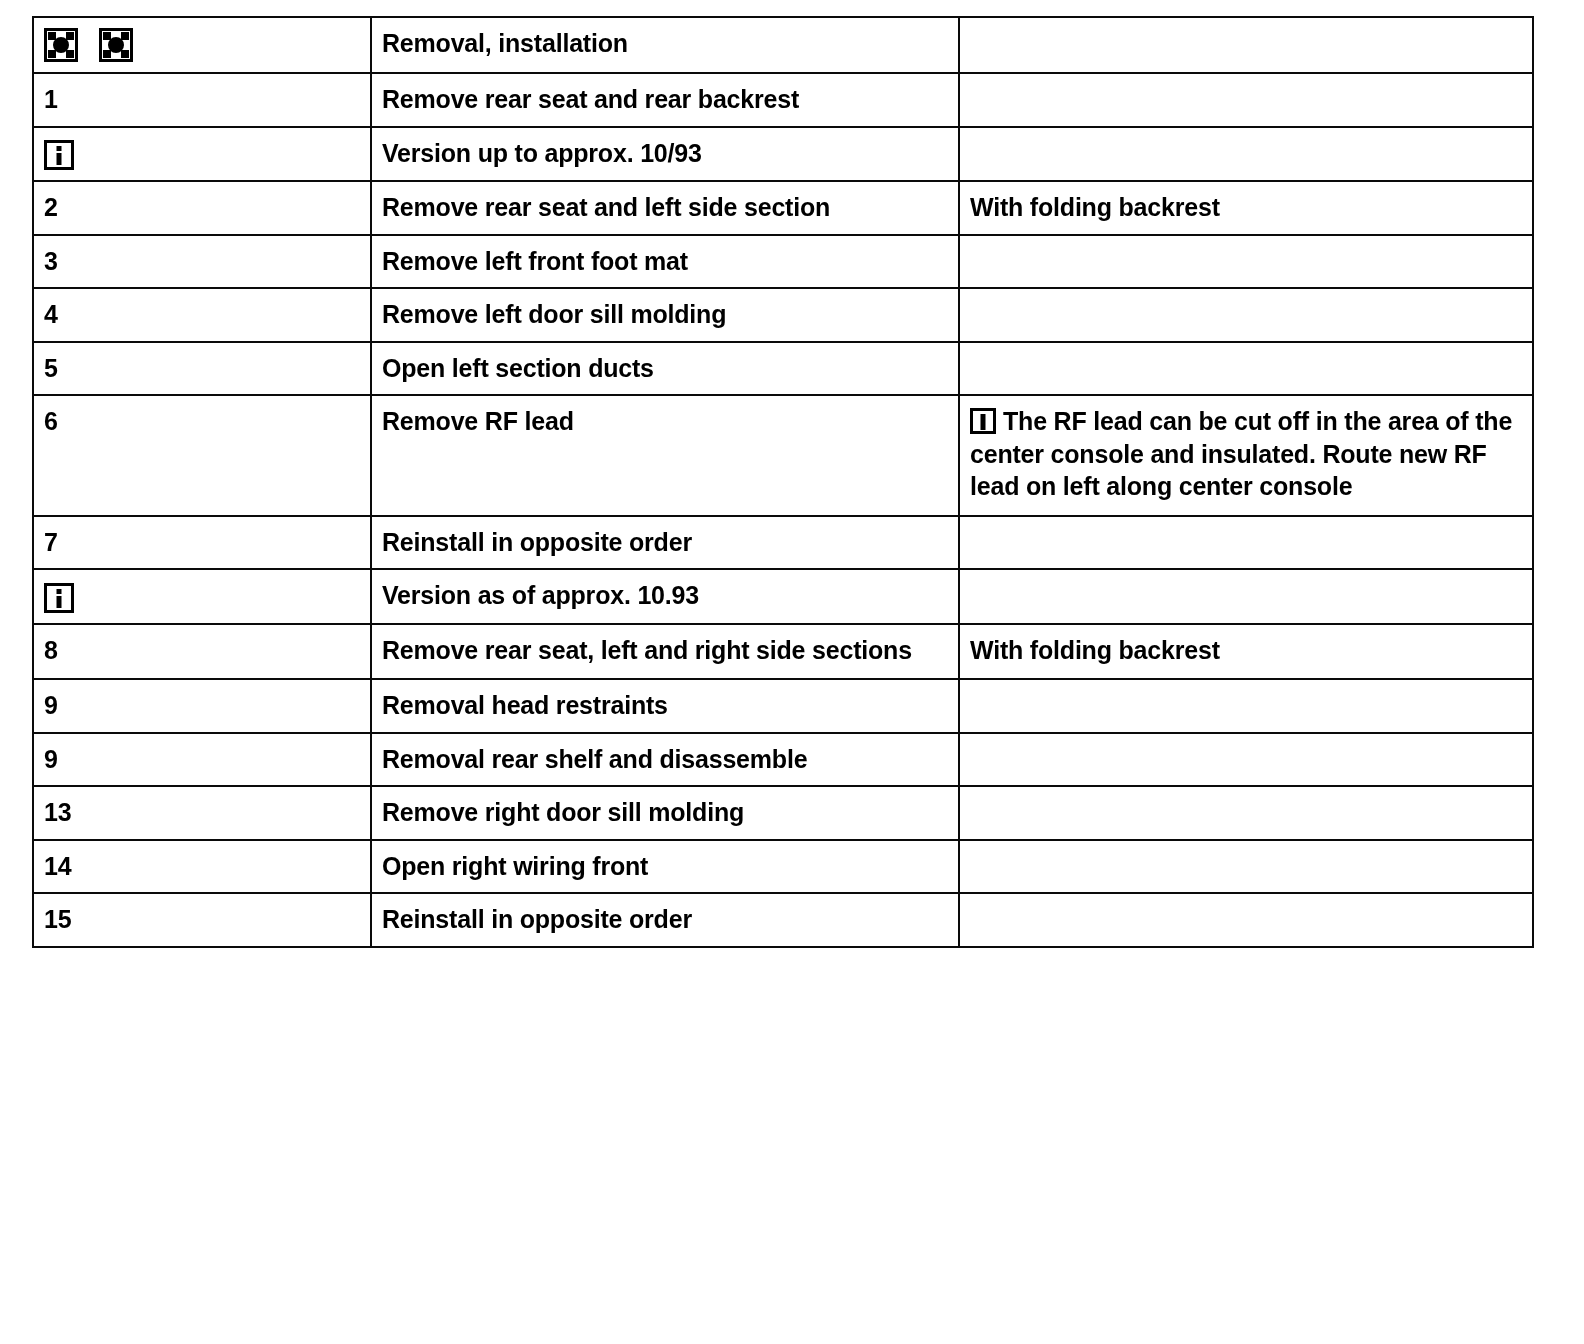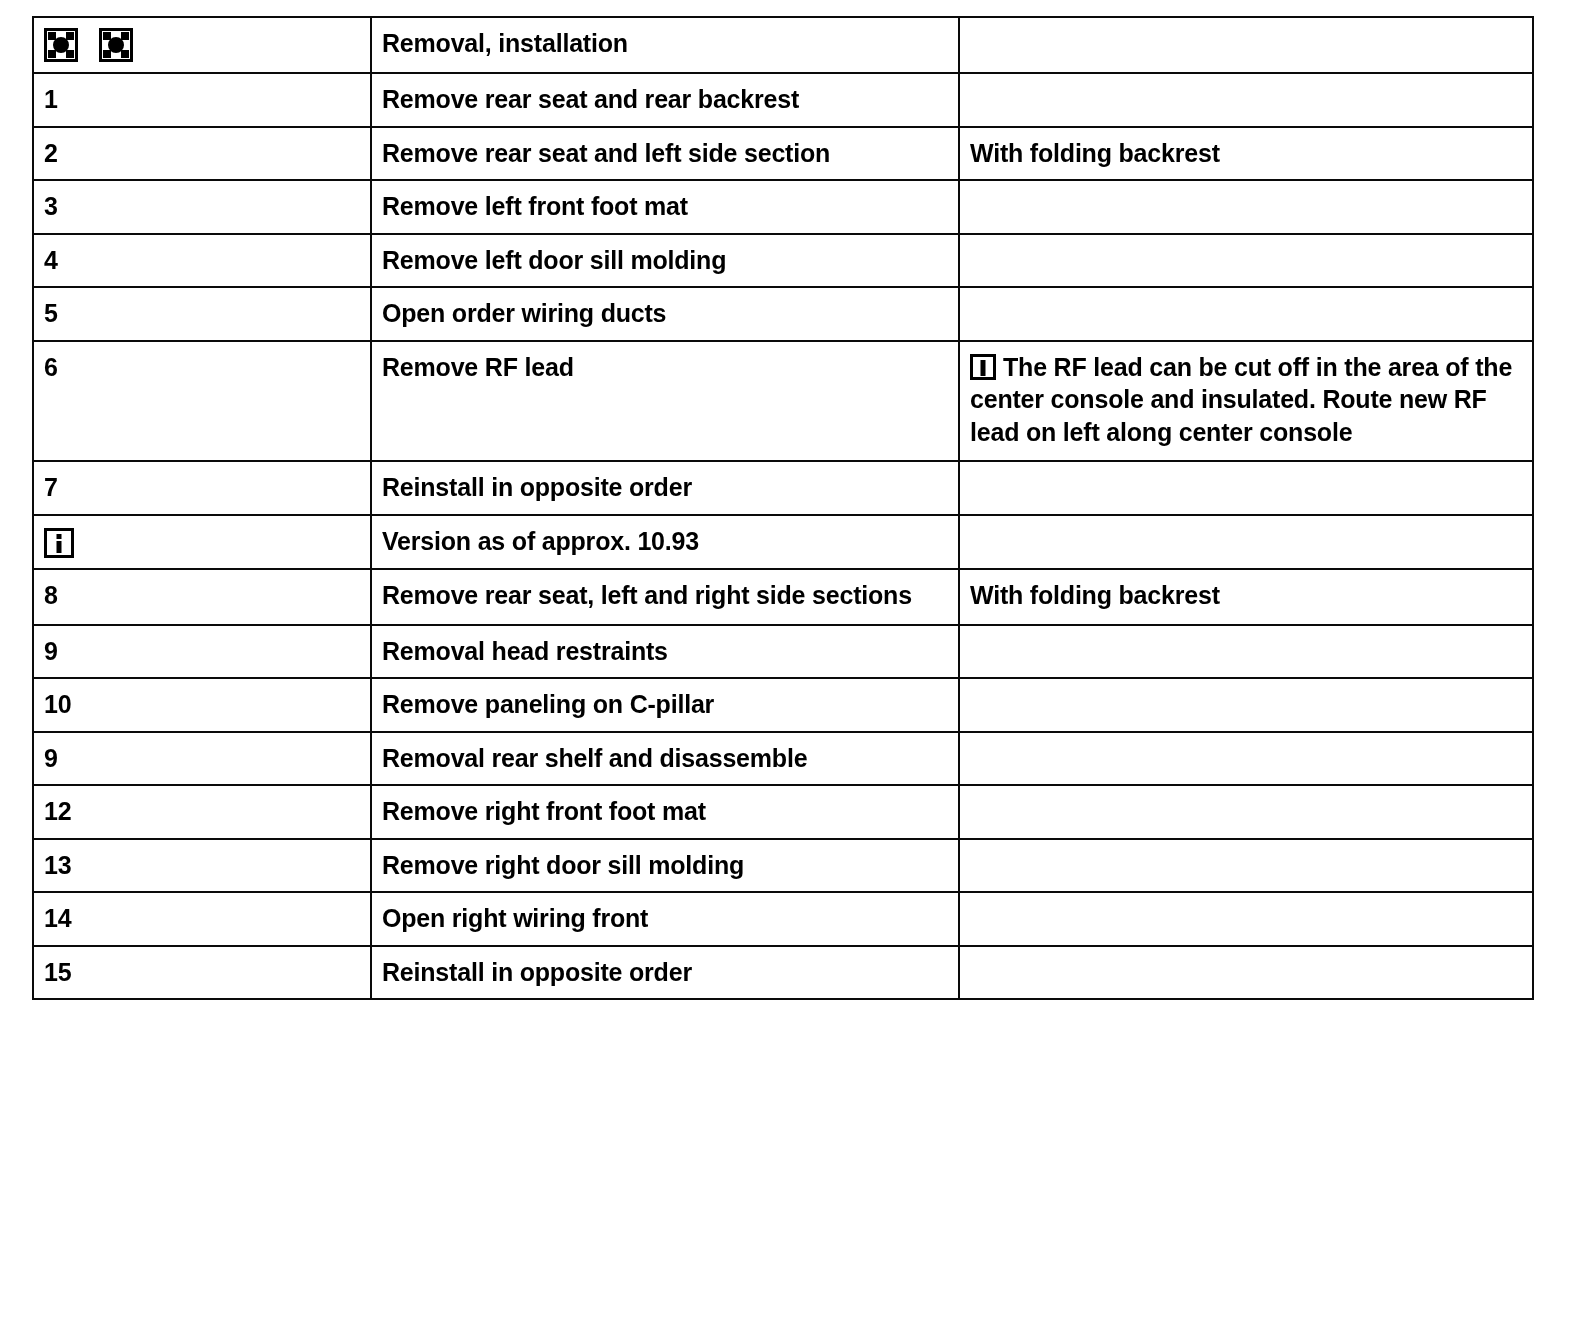--- a/index.html
+++ b/index.html
@@ -168,20 +168,29 @@
         <td class="op">Removal, installation</td>
         <td class="note"></td>
       </tr>
 
       <tr>
         <td class="step">1</td>
         <td class="op">Remove rear seat and rear backrest</td>
         <td class="note"></td>
       </tr>
 
+      <tr>
+        <td class="step icon-row-cell">
+          <span class="ic ic-info">
+            <span class="dot"></span><span class="stem"></span>
+          </span>
+        </td>
+        <td class="op">Version up to approx. 10/93</td>
+        <td class="note"></td>
+      </tr>
 
       <tr>
         <td class="step">2</td>
         <td class="op">Remove rear seat and left side section</td>
         <td class="note">With folding backrest</td>
       </tr>
 
       <tr>
         <td class="step">3</td>
         <td class="op">Remove left front foot mat</td>
@@ -189,21 +198,21 @@
       </tr>
 
       <tr>
         <td class="step">4</td>
         <td class="op">Remove left door sill molding</td>
         <td class="note"></td>
       </tr>
 
       <tr>
         <td class="step">5</td>
-        <td class="op">Open order wiring ducts</td>
+        <td class="op">Open left section ducts</td>
         <td class="note"></td>
       </tr>
 
       <tr class="tall">
         <td class="step">6</td>
         <td class="op">Remove RF lead</td>
         <td class="note">
           <span class="ic ic-info inline">
             <span class="dot"></span><span class="stem"></span>
           </span><span class="note-body">The RF lead can be cut off in the area of the center console and insulated. Route new RF lead on left along center console</span>
@@ -231,37 +240,27 @@
         <td class="op">Remove rear seat, left and right side sections</td>
         <td class="note">With folding backrest</td>
       </tr>
 
       <tr>
         <td class="step">9</td>
         <td class="op">Removal head restraints</td>
         <td class="note"></td>
       </tr>
 
-      <tr>
-        <td class="step">10</td>
-        <td class="op">Remove paneling on C-pillar</td>
-        <td class="note"></td>
-      </tr>
 
       <tr>
         <td class="step">9</td>
         <td class="op">Removal rear shelf and disassemble</td>
         <td class="note"></td>
       </tr>
 
-      <tr>
-        <td class="step">12</td>
-        <td class="op">Remove right front foot mat</td>
-        <td class="note"></td>
-      </tr>
 
       <tr>
         <td class="step">13</td>
         <td class="op">Remove right door sill molding</td>
         <td class="note"></td>
       </tr>
 
       <tr>
         <td class="step">14</td>
         <td class="op">Open right wiring front</td>

